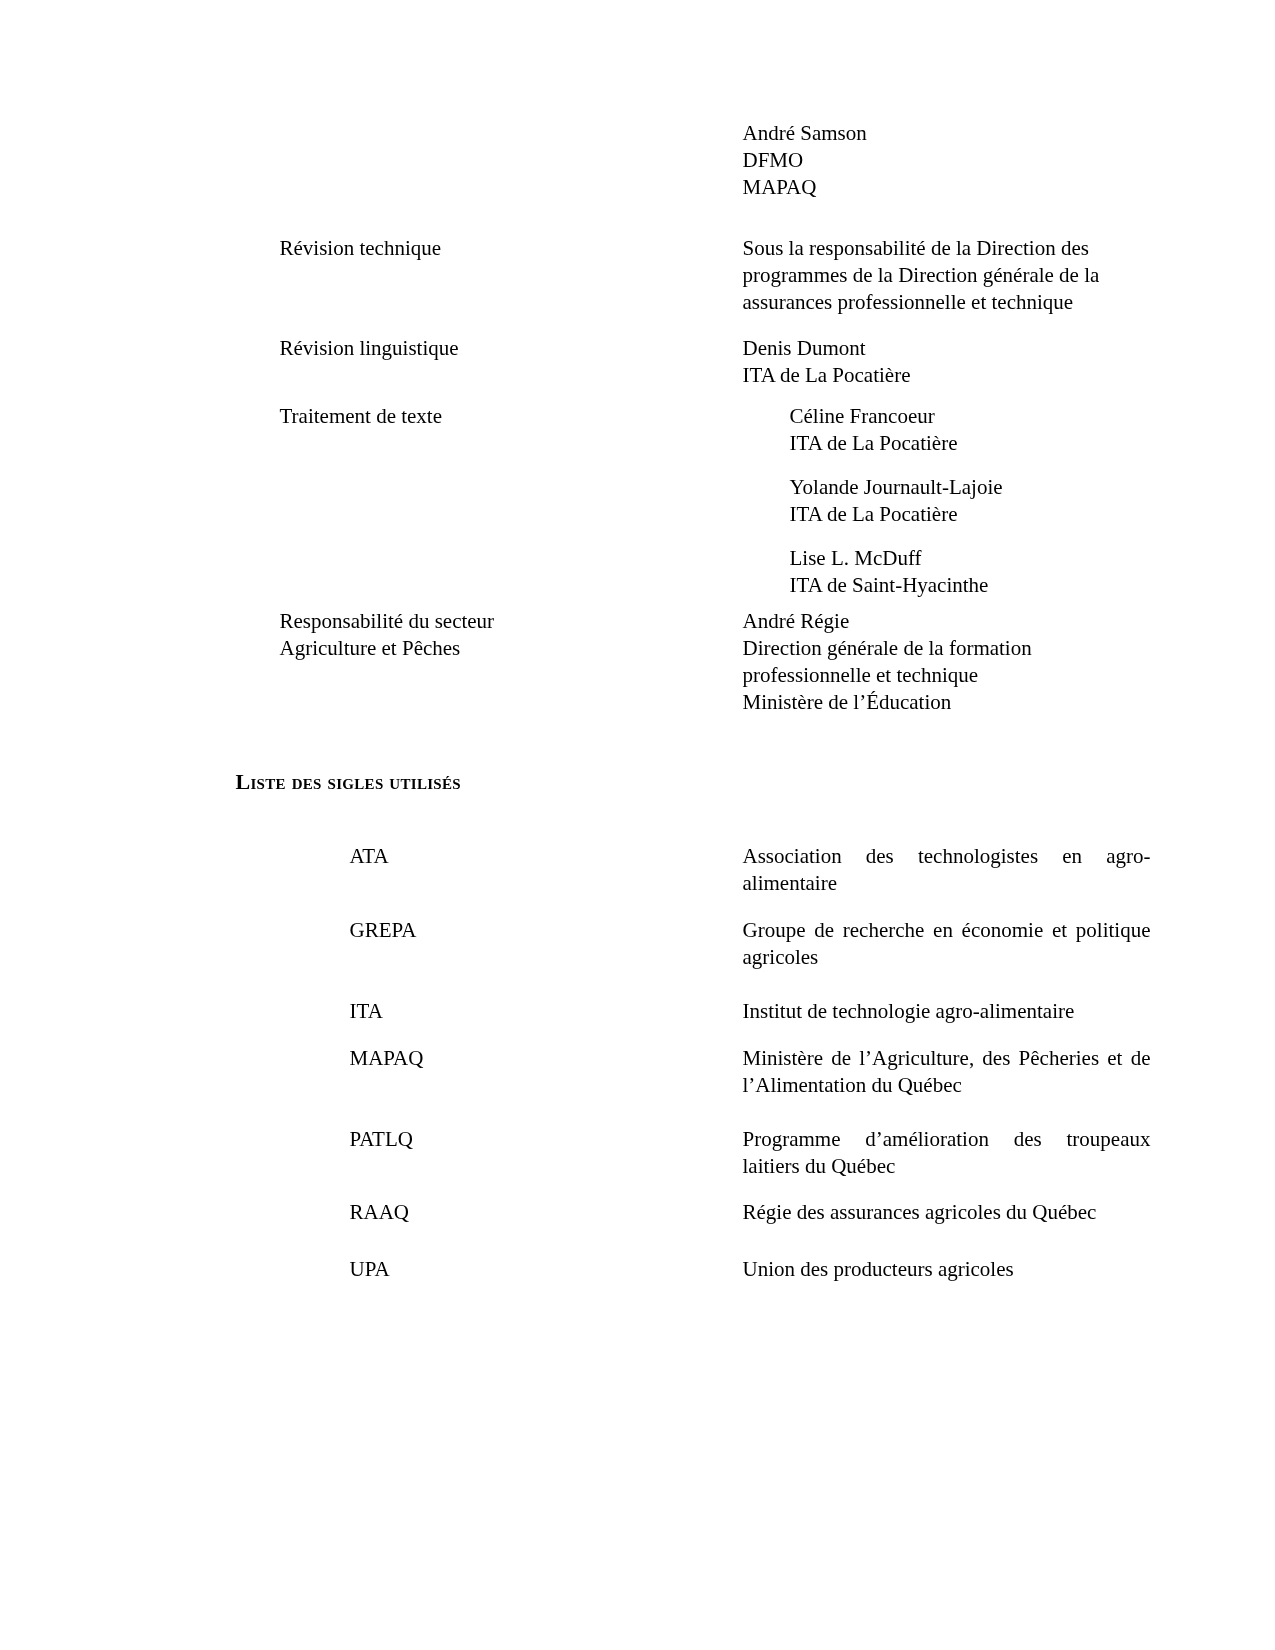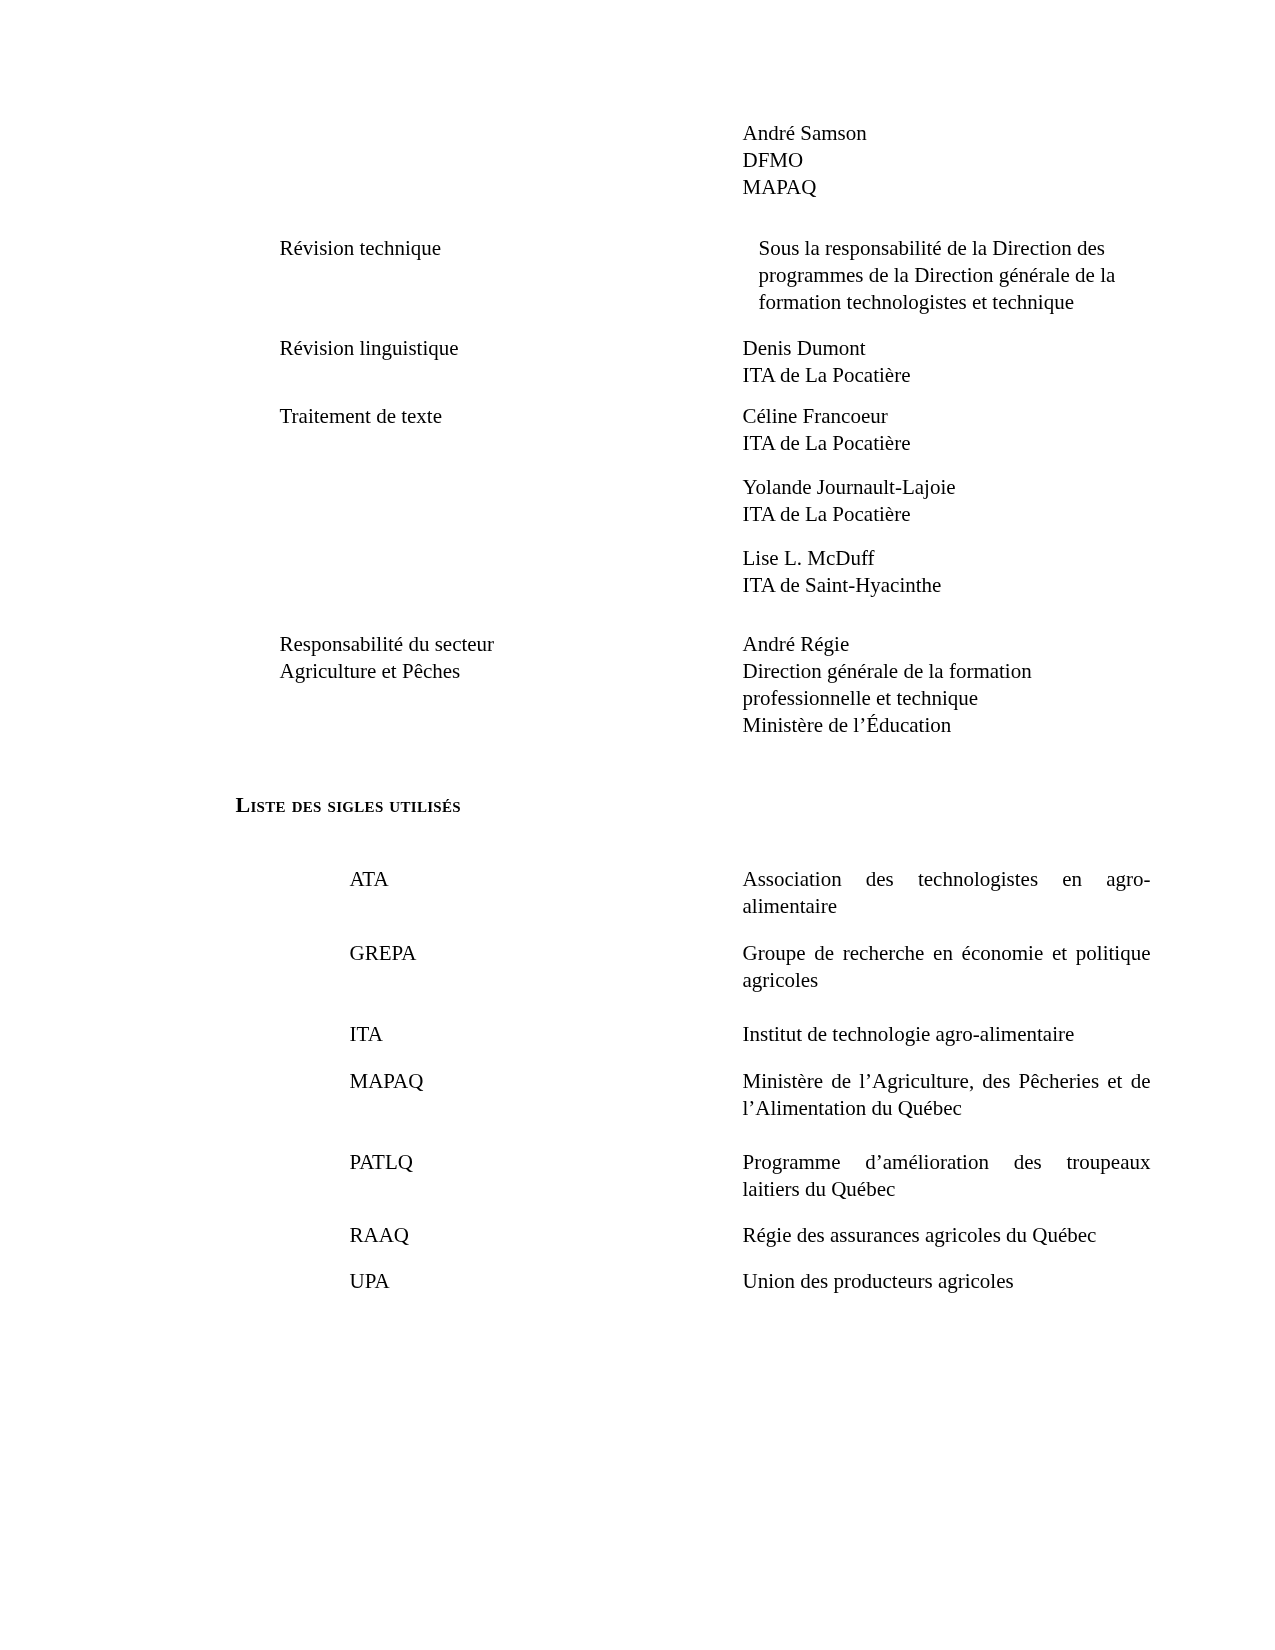--- a/index.html
+++ b/index.html
@@ -48,46 +48,46 @@
       <div class="credit-label"></div>
       <div class="credit-content">
         <div class="credit-block">
           <div class="line">André Samson</div>
           <div class="line">DFMO</div>
           <div class="line">MAPAQ</div>
         </div>
       </div>
     </div>
 
-    <div class="credit-row" style="margin-bottom:19px;gap:16px;">
+    <div class="credit-row" style="margin-bottom:19px;">
       <div class="credit-label">
         <div class="line">Révision technique</div>
       </div>
       <div class="credit-content">
         <div class="credit-block">
           <div class="line">Sous la responsabilité de la Direction des</div>
           <div class="line">programmes de la Direction générale de la</div>
-          <div class="line">formation technologistes et technique</div>
+          <div class="line">assurances professionnelle et technique</div>
         </div>
       </div>
     </div>
 
     <div class="credit-row" style="margin-bottom:14px;">
       <div class="credit-label">
         <div class="line">Révision linguistique</div>
       </div>
       <div class="credit-content">
         <div class="credit-block">
           <div class="line">Denis Dumont</div>
           <div class="line">ITA de La Pocatière</div>
         </div>
       </div>
     </div>
 
-    <div class="credit-row" style="margin-bottom:32px;">
+    <div class="credit-row" style="margin-bottom:9px;gap:47px;">
       <div class="credit-label">
         <div class="line">Traitement de texte</div>
       </div>
       <div class="credit-content">
         <div class="credit-block">
           <div class="line">Céline Francoeur</div>
           <div class="line">ITA de La Pocatière</div>
         </div>
         <div class="credit-block">
           <div class="line">Yolande Journault-Lajoie</div>
@@ -139,21 +139,21 @@
     <div class="sigle-row" style="margin-bottom:27px;">
       <div class="sigle-acronym">MAPAQ</div>
       <div class="sigle-def">Ministère de l’Agriculture, des Pêcheries et de l’Alimentation du Québec</div>
     </div>
 
     <div class="sigle-row" style="margin-bottom:19px;">
       <div class="sigle-acronym">PATLQ</div>
       <div class="sigle-def">Programme d’amélioration des troupeaux laitiers du Québec</div>
     </div>
 
-    <div class="sigle-row" style="margin-bottom:19px;">
+    <div class="sigle-row" style="margin-bottom:30px;">
       <div class="sigle-acronym">RAAQ</div>
       <div class="sigle-def">Régie des assurances agricoles du Québec</div>
     </div>
 
     <div class="sigle-row">
       <div class="sigle-acronym">UPA</div>
       <div class="sigle-def">Union des producteurs agricoles</div>
     </div>
 
   </section>

